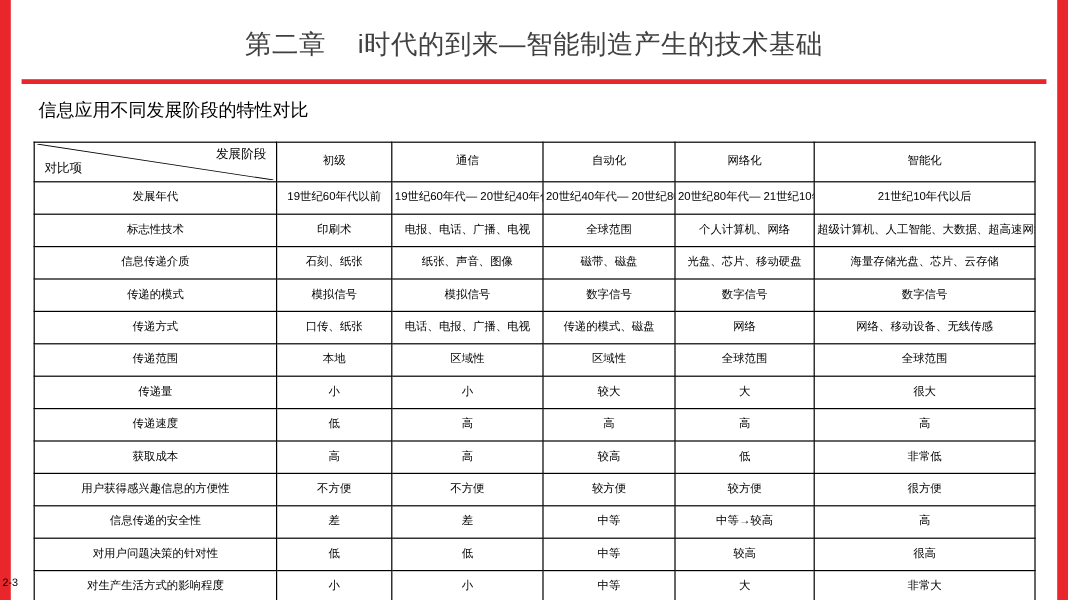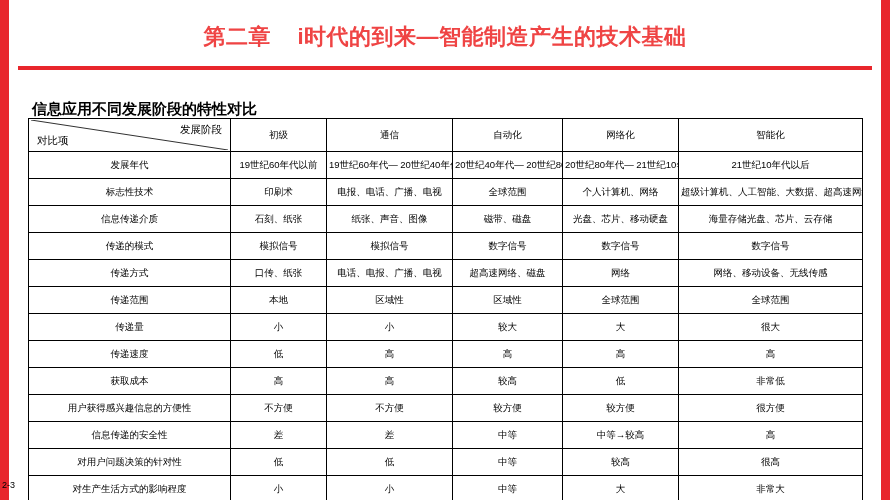--- a/index.html
+++ b/index.html
@@ -40,41 +40,41 @@
     background: #e8262c;
   }
   .title-wrap {
     position: absolute;
     left: 9px;
     top: 22px;
     width: 872px;
     text-align: center;
   }
   .title {
-    color: #ef4444;
+    color: #404040;
     font-size: 22px;
-    font-weight: bold;
+    font-weight: normal;
     letter-spacing: 0.5px;
     white-space: pre;
   }
   .title-rule {
     position: absolute;
     left: 18px;
     top: 66px;
     width: 854px;
     height: 4px;
     background: #e8262c;
   }
   .subtitle {
     position: absolute;
     left: 32px;
-    top: 100px;
+    top: 83px;
     font-size: 15px;
     color: #000000;
-    font-weight: bold;
+    font-weight: normal;
   }
   .table-wrap {
     position: absolute;
     left: 28px;
     top: 118px;
     width: 834px;
   }
   table.cmp {
     border-collapse: collapse;
     width: 834px;
@@ -228,21 +228,21 @@
           <td>模拟信号</td>
           <td>数字信号</td>
           <td>数字信号</td>
           <td>数字信号</td>
         </tr>
 
         <tr>
           <td class="rowhead">传递方式</td>
           <td>口传、纸张</td>
           <td>电话、电报、广播、电视</td>
-          <td>超高速网络、磁盘</td>
+          <td>传递的模式、磁盘</td>
           <td>网络</td>
           <td>网络、移动设备、无线传感</td>
         </tr>
 
         <tr>
           <td class="rowhead">传递范围</td>
           <td>本地</td>
           <td>区域性</td>
           <td>区域性</td>
           <td>全球范围</td>

